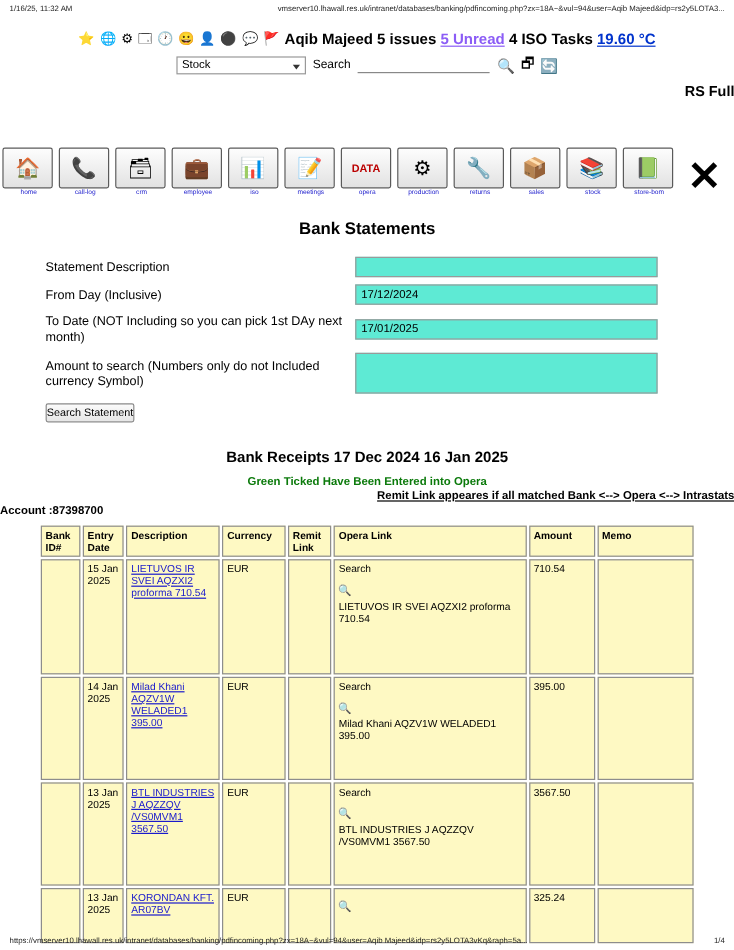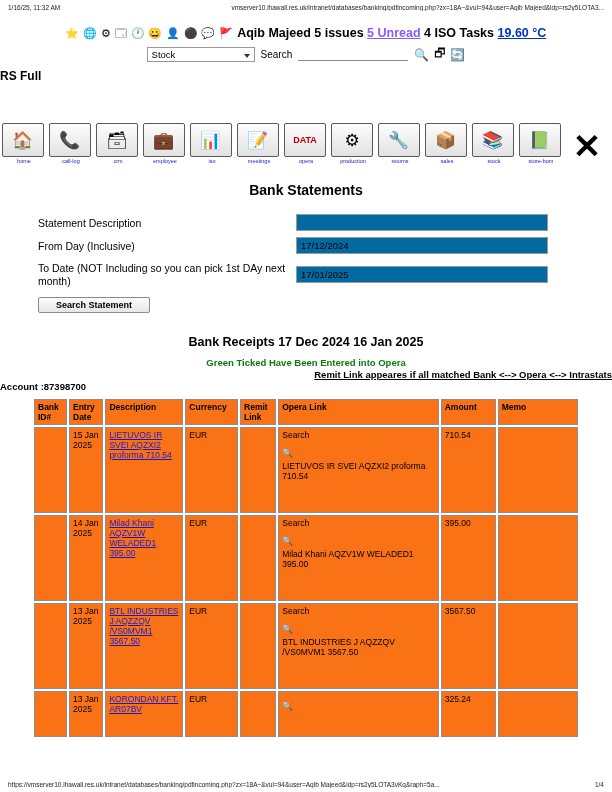--- a/index.html
+++ b/index.html
@@ -58,21 +58,21 @@
     content:""; position:absolute; right:4px; top:6px;
     border-left:3px solid transparent; border-right:3px solid transparent;
     border-top:4px solid #333;
   }
   .searchlabel { font-size:10px; }
   .searchline {
     border-bottom:1px solid #888; width:110px; height:12px; display:inline-block;
   }
   .rowicons { display:flex; gap:5px; align-items:center; font-size:12px; }
 
-  .rsfull { text-align:left; font-weight:bold; font-size:12px; padding:2px 0 6px 0; }
+  .rsfull { text-align:right; font-weight:bold; font-size:12px; padding:2px 0 6px 0; }
 
   
   .iconstrip {
     display:flex; justify-content:center; align-items:flex-end; gap:3px;
     padding:2px 0 4px 0;
   }
   .iconbtn { width:44px; text-align:center; }
   .iconbox {
     width:42px; height:34px; border:1px solid #5a5a5a; border-radius:2px;
     background:linear-gradient(#fdfdfd,#e2e2e2);
@@ -84,45 +84,45 @@
 
   
   h1.title { text-align:center; font-size:14px; font-weight:bold; margin:14px 0 16px 0; }
 
   
   .form { margin:0 38px; }
   .frow { display:flex; align-items:center; margin-bottom:6px; }
   .flabel { width:258px; font-size:10.5px; line-height:13px; padding-top:2px; }
   .fctl { flex:1; }
   .finput {
-    border:1px solid #9a9a9a; background:#0369a1; height:17px; width:252px;
+    border:1px solid #9a9a9a; background:#5eead4; height:17px; width:252px;
     font-size:9.5px; padding:1px 4px; display:flex; align-items:center;
   }
   .finput.empty { height:17px; }
   .fbox-tall { height:34px; }
   .btn {
     border:1px solid #8a8a8a; background:linear-gradient(#fbfbfb,#e6e6e6);
-    font-size:9px; padding:2px 17px; border-radius:2px; display:inline-block;font-weight:bold;
+    font-size:9px; padding:2px 0; border-radius:2px; display:inline-block;
   }
   .btnwrap { margin:6px 0 0 0; }
 
   
   h2.sub { text-align:center; font-size:12.5px; font-weight:bold; margin:22px 0 8px 0; }
   .green { color:#0b7a0b; text-align:center; font-size:9.5px; font-weight:bold; line-height:12px; }
   .remit { text-align:right; font-size:9.5px; font-weight:bold; line-height:12px;text-decoration:underline; }
   .acct { text-align:left; font-size:9.5px; font-weight:bold; line-height:12px; margin-bottom:4px; }
 
   
   table.bank {
     border-collapse:separate; border-spacing:2px 2px;
     margin:0 32px; width:548px; font-size:8.5px;
   }
   table.bank th, table.bank td {
     border:1px solid #8d8d8d; vertical-align:top; padding:2px 3px;
-    background:#f97316;
+    background:#fef9c3;
   }
   table.bank th { font-weight:bold; font-size:8.5px; text-align:left; }
   .c-id { width:28px; }
   .c-date { width:30px; }
   .c-desc { width:68px; }
   .c-cur { width:46px; }
   .c-remit { width:26px; }
   .c-opera { width:140px; }
   .c-amt { width:48px; }
   .c-memo { width:70px; }
@@ -247,20 +247,26 @@
         <div class="fctl">
           <div class="finput">17/12/2024</div>
         </div>
       </div>
       <div class="frow">
         <div class="flabel">To Date (NOT Including so you can pick 1st DAy next month)</div>
         <div class="fctl">
           <div class="finput">17/01/2025</div>
         </div>
       </div>
+      <div class="frow">
+        <div class="flabel">Amount to search (Numbers only do not Included currency Symbol)</div>
+        <div class="fctl">
+          <div class="finput fbox-tall"></div>
+        </div>
+      </div>
       <div class="btnwrap">
         <span class="btn">Search Statement</span>
       </div>
     </div>
 
     <h2 class="sub">Bank Receipts 17 Dec 2024 16 Jan 2025</h2>
     <div class="green">Green Ticked Have Been Entered into Opera</div>
     <div class="remit">Remit Link appeares if all matched Bank &lt;--&gt; Opera &lt;--&gt; Intrastats</div>
     <div class="acct">Account :87398700</div>
 
@@ -271,21 +277,21 @@
           <th class="c-date">Entry Date</th>
           <th class="c-desc">Description</th>
           <th class="c-cur">Currency</th>
           <th class="c-remit">Remit Link</th>
           <th class="c-opera">Opera Link</th>
           <th class="c-amt">Amount</th>
           <th class="c-memo">Memo</th>
         </tr>
       </thead>
       <tbody>
-        <tr style="height:86px;">
+        <tr style="height:96px;">
           <td class="c-id"></td>
           <td class="c-date cell-mid datecell">15 Jan 2025</td>
           <td class="c-desc cell-mid">
             <span class="link">LIETUVOS IR SVEI AQZXI2 proforma 710.54</span>
           </td>
           <td class="c-cur cell-mid">EUR</td>
           <td class="c-remit"></td>
           <td class="c-opera">
             <div class="opera-search">Search</div>
             <span class="mag">🔍</span>

